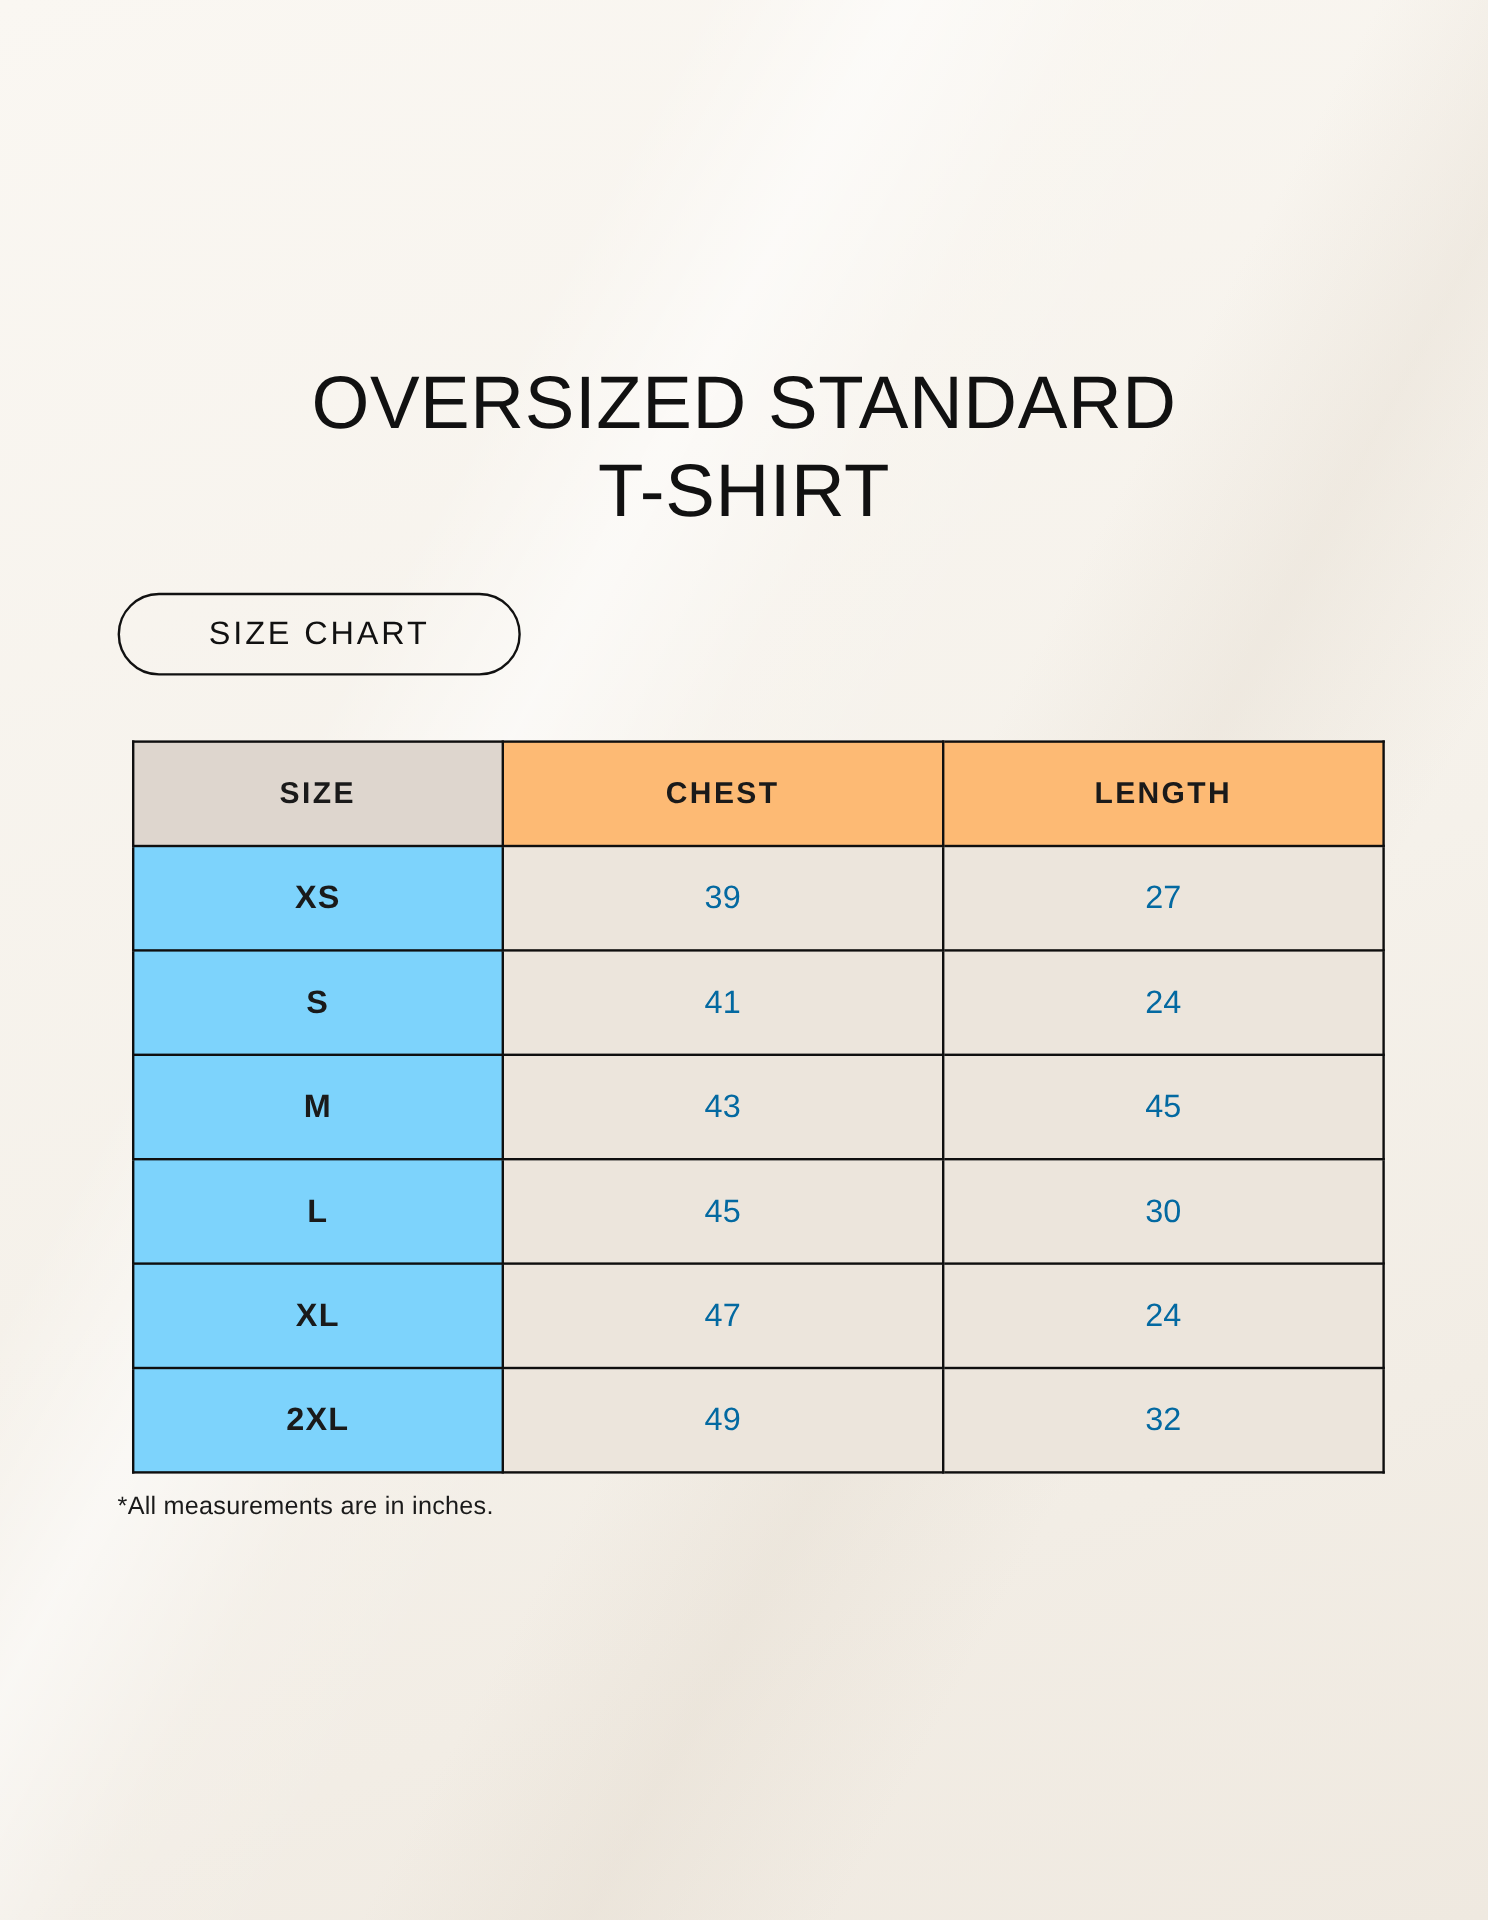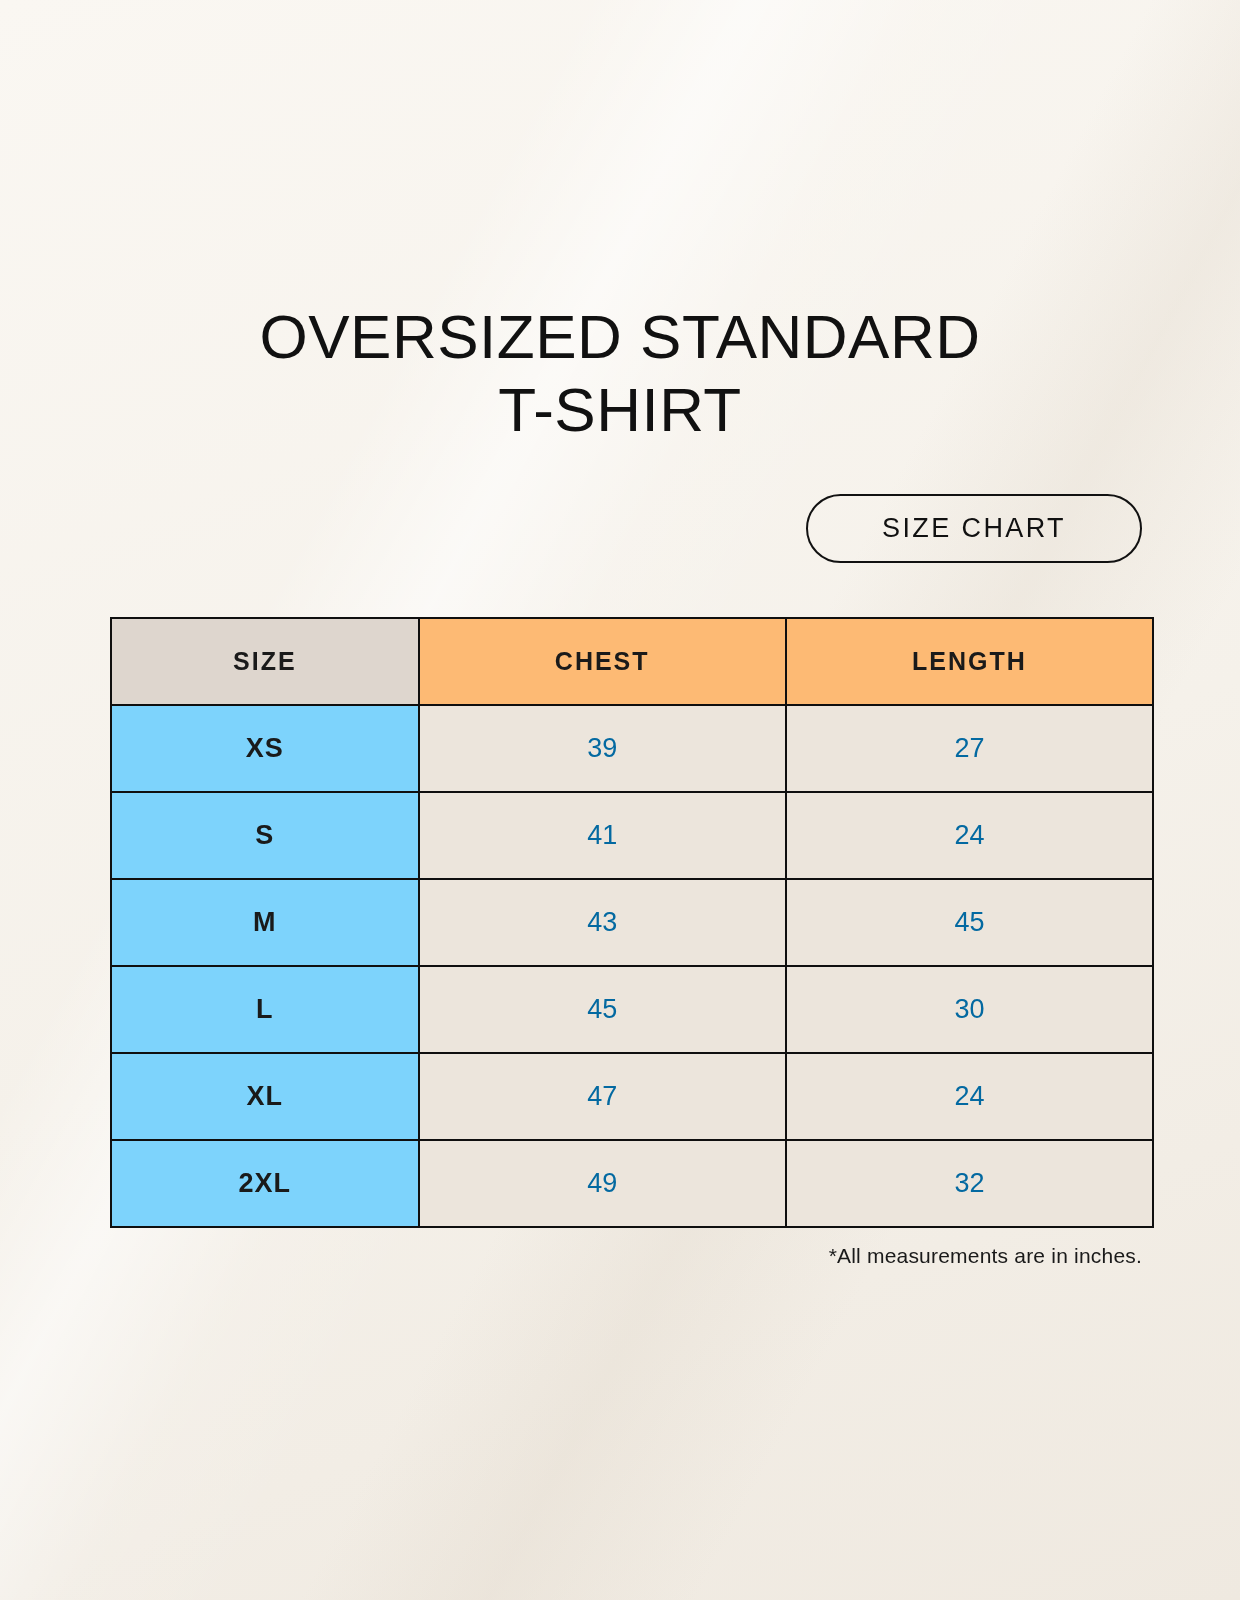--- a/index.html
+++ b/index.html
@@ -46,21 +46,21 @@
     text-align: center;
     margin: 0 0 48px 0;
     color: #111111;
     font-family: Liberation Sans, sans-serif;
   }
   .title .line2 {
     display: block;
   }
   .badge-wrap {
     display: flex;
-    justify-content: flex-end;
+    justify-content: flex-start;
     margin-bottom: 54px;
   }
   .badge {
     border: 2.5px solid #111111;
     border-radius: 999px;
     padding: 17px 74px;
     font-size: 27px;
     font-weight: 500;
     letter-spacing: 2.4px;
     color: #111111;
@@ -99,21 +99,21 @@
     font-weight: bold;
     letter-spacing: 1px;
   }
   td.cell-value {
     background: #ece5dc;
     font-size: 27px;
     font-weight: 400;
     color: #0369a1;
   }
   .footnote {
-    text-align: right;
+    text-align: left;
     font-size: 21px;
     letter-spacing: 0.2px;
     margin-top: 16px;
     color: #1a1a1a;
   }
 </style>
 </head>
 <body>
 
 <div class="page">

